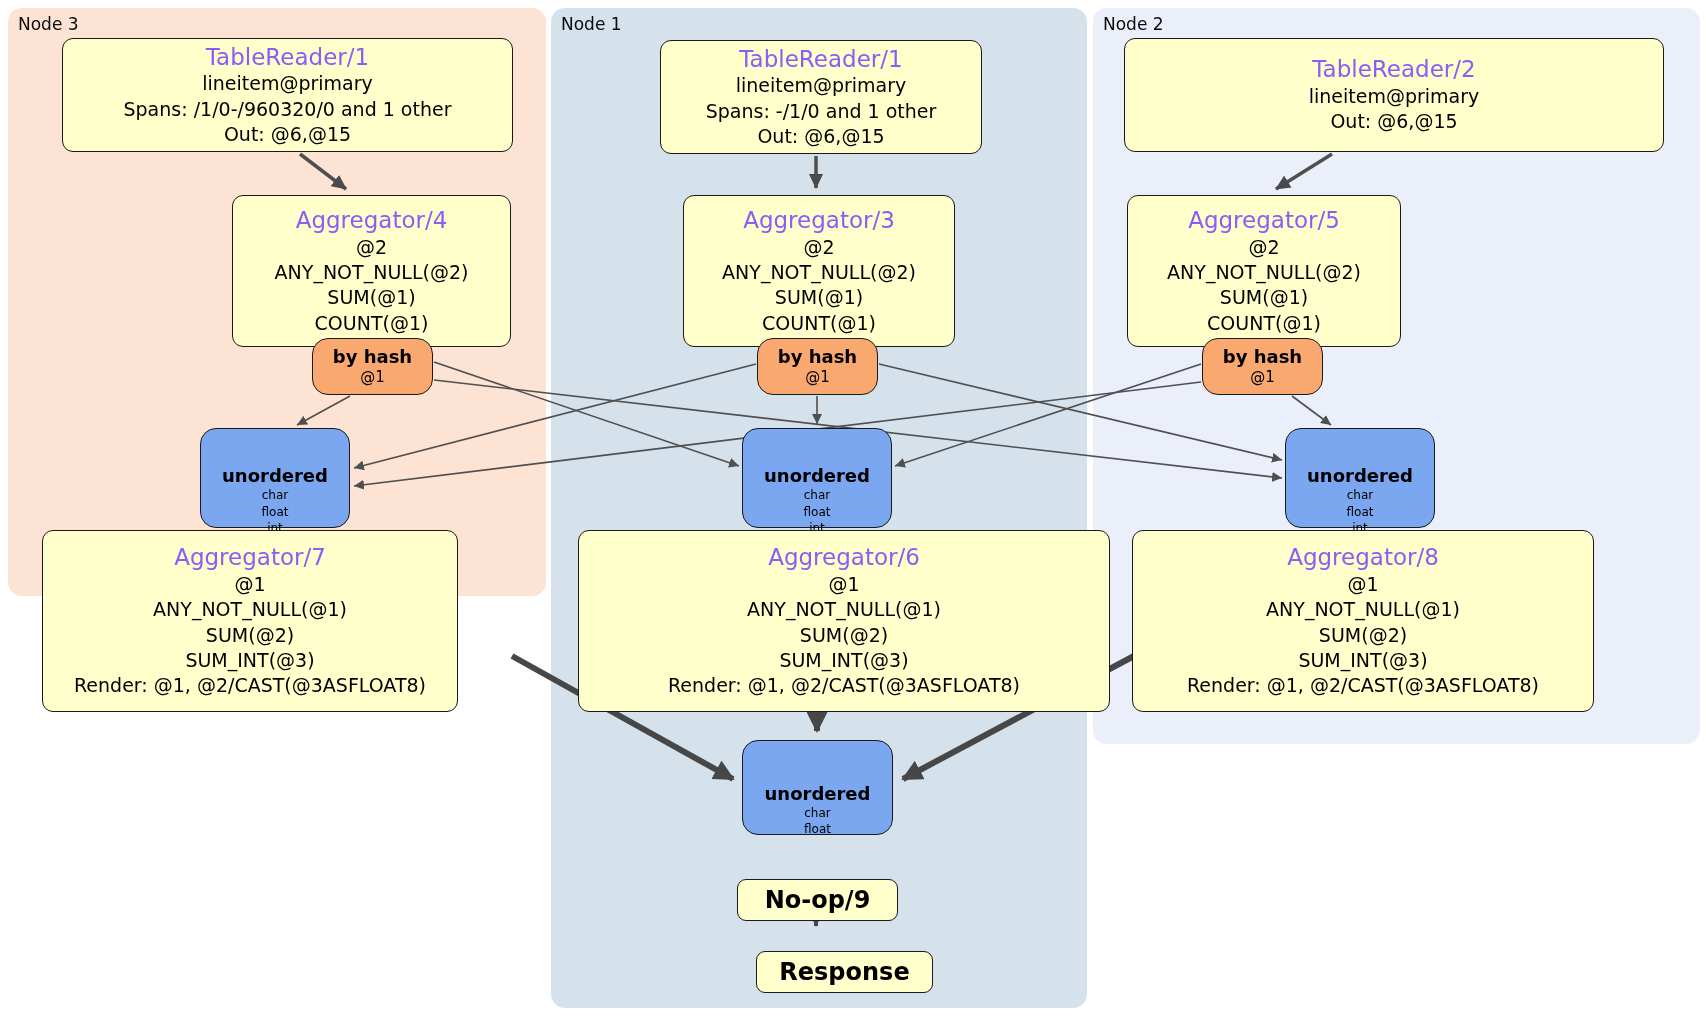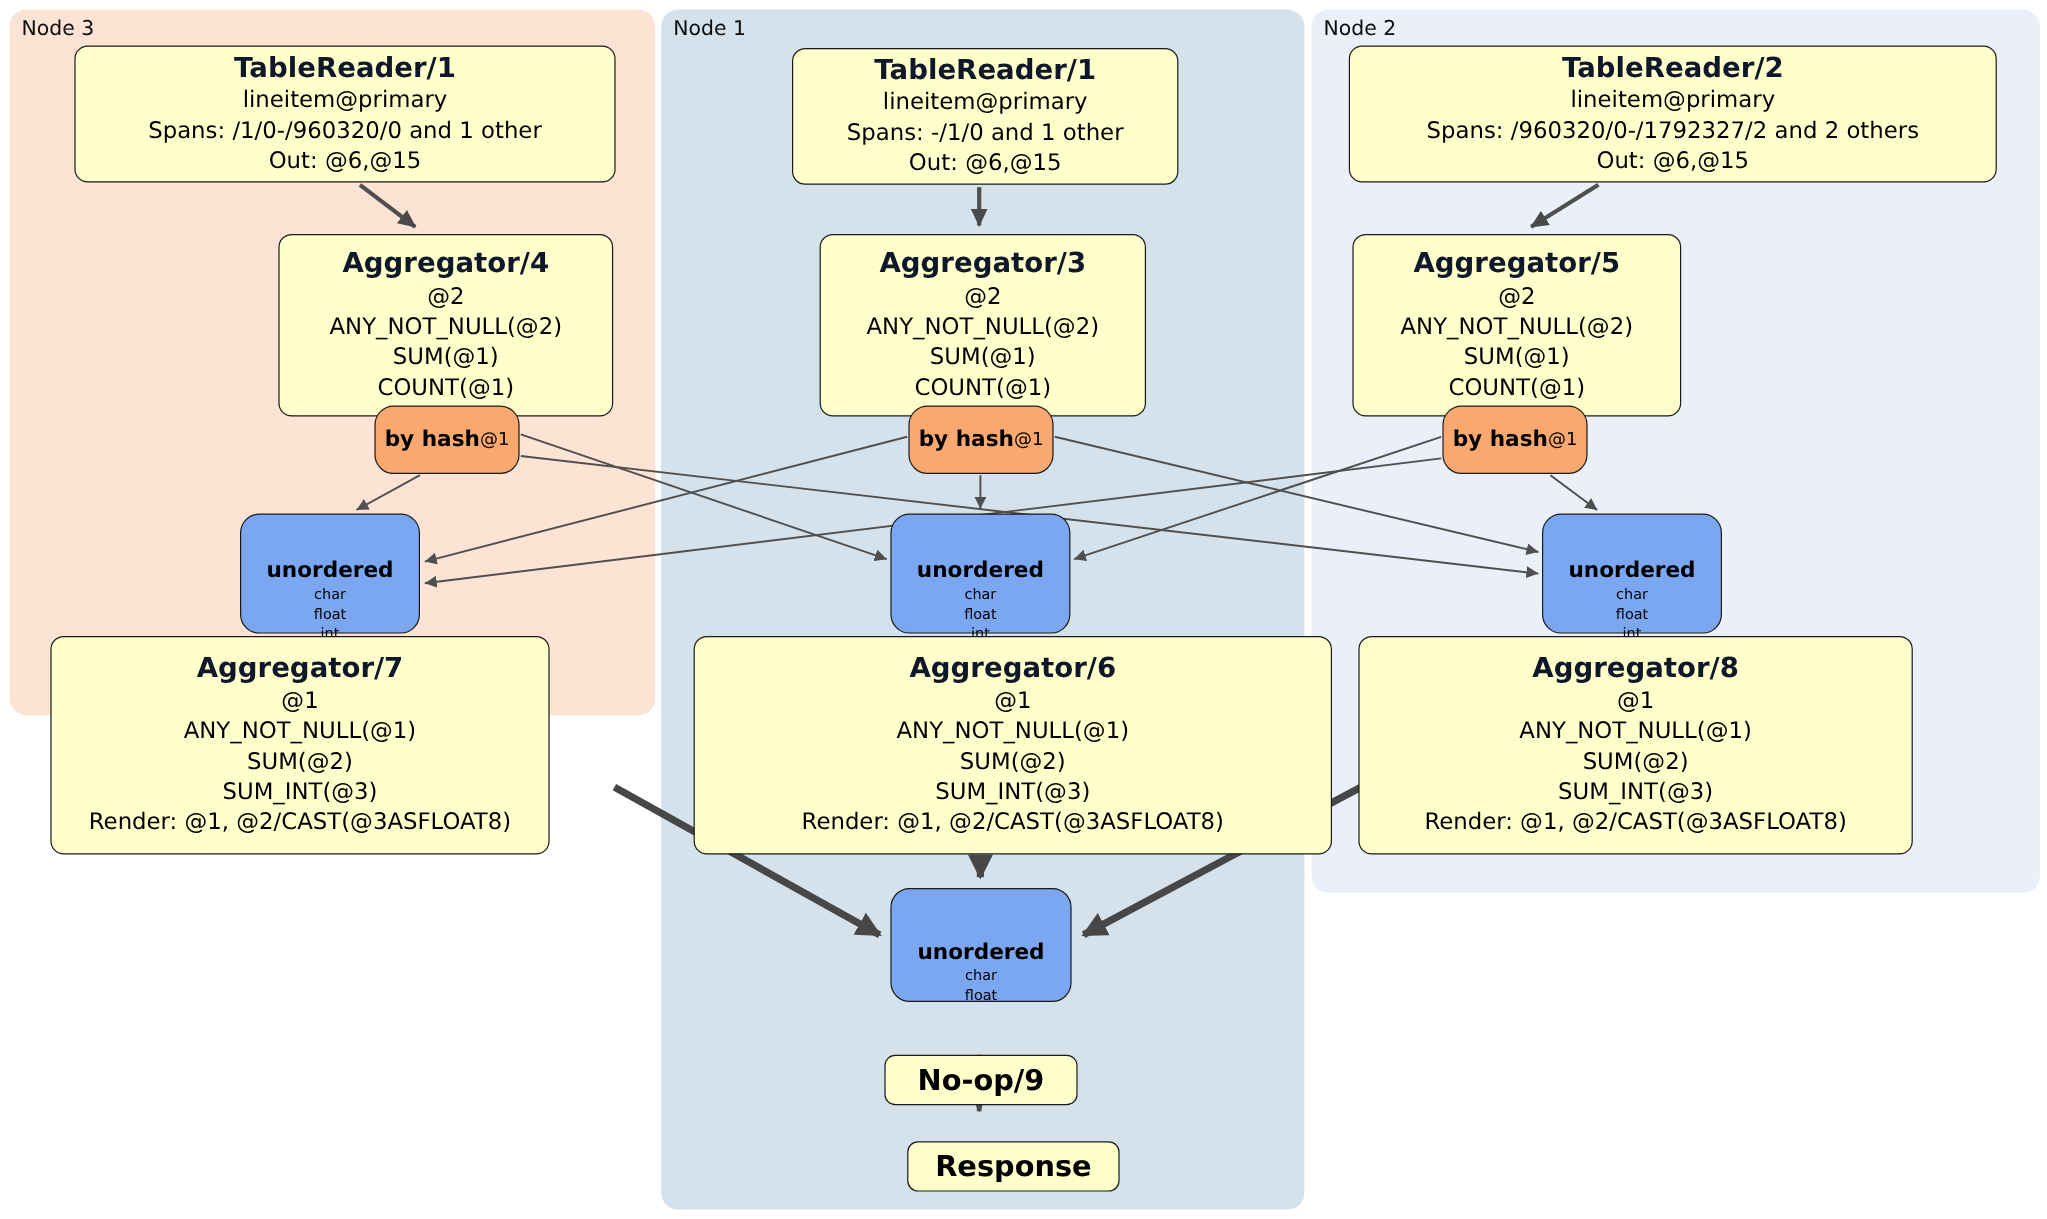--- a/index.html
+++ b/index.html
@@ -10,25 +10,25 @@
   #region-node3{left:8px;top:8px;width:538px;height:588px;background:#fce3d4;}
   #region-node1{left:551px;top:8px;width:536px;height:1000px;background:#d5e2ec;}
   #region-node2{left:1093px;top:8px;width:607px;height:736px;background:#eaeffa;}
   .region-label{position:absolute;top:6px;left:10px;font-size:17px;color:#0b0b0b;}
 
   #edges{position:absolute;left:0;top:0;z-index:1;}
 
   .pbox{position:absolute;z-index:2;background:#ffffcc;border:1.7px solid #1a1a1a;border-radius:11px;
         display:flex;flex-direction:column;justify-content:center;align-items:center;text-align:center;
         box-sizing:border-box;padding:2px 4px;}
-  .pbox .title{font-weight:bold;font-size:23px;color:#0f172a;line-height:1.25;}
+  .pbox .title{font-weight:normal;font-size:23px;color:#8b5cf6;line-height:1.25;}
   .pbox .ln{font-size:19px;color:#000;line-height:1.33;white-space:nowrap;}
 
   .router{position:absolute;z-index:3;background:#f9a870;border:1.7px solid #1a1a1a;border-radius:16px;
-          display:flex;flex-direction:row;justify-content:center;align-items:center;box-sizing:border-box;}
+          display:flex;flex-direction:column;justify-content:center;align-items:center;box-sizing:border-box;}
   .router .title{font-weight:bold;font-size:18px;line-height:1.2;color:#000;}
   .router .ln{font-size:15px;line-height:1.25;color:#000;}
 
   .sync{position:absolute;z-index:2;background:#7aa7f0;border:1.7px solid #1a1a1a;border-radius:16px;
         display:flex;flex-direction:column;justify-content:center;align-items:center;box-sizing:border-box;}
   .sync .title{font-weight:bold;font-size:18px;line-height:1.3;color:#000;margin-top:44px;}
   .sync .ln{font-size:12px;line-height:1.35;color:#000;}
 
   .mini{position:absolute;z-index:2;background:#ffffcc;border:1.9px solid #1a1a1a;border-radius:9px;
         display:flex;justify-content:center;align-items:center;box-sizing:border-box;}
@@ -175,21 +175,20 @@
     <div class="ln">@1</div>
     <div class="ln">ANY_NOT_NULL(@1)</div>
     <div class="ln">SUM(@2)</div>
     <div class="ln">SUM_INT(@3)</div>
     <div class="ln">Render: @1, @2/CAST(@3ASFLOAT8)</div>
   </div>
 
   <div class="pbox" id="tr2">
     <div class="title">TableReader/2</div>
     <div class="ln">lineitem@primary</div>
-    <div class="ln">Spans: /960320/0-/1792327/2 and 2 others</div>
     <div class="ln">Out: @6,@15</div>
   </div>
   <div class="pbox" id="agg5">
     <div class="title">Aggregator/5</div>
     <div class="ln">@2</div>
     <div class="ln">ANY_NOT_NULL(@2)</div>
     <div class="ln">SUM(@1)</div>
     <div class="ln">COUNT(@1)</div>
   </div>
   <div class="router" id="bh2">

